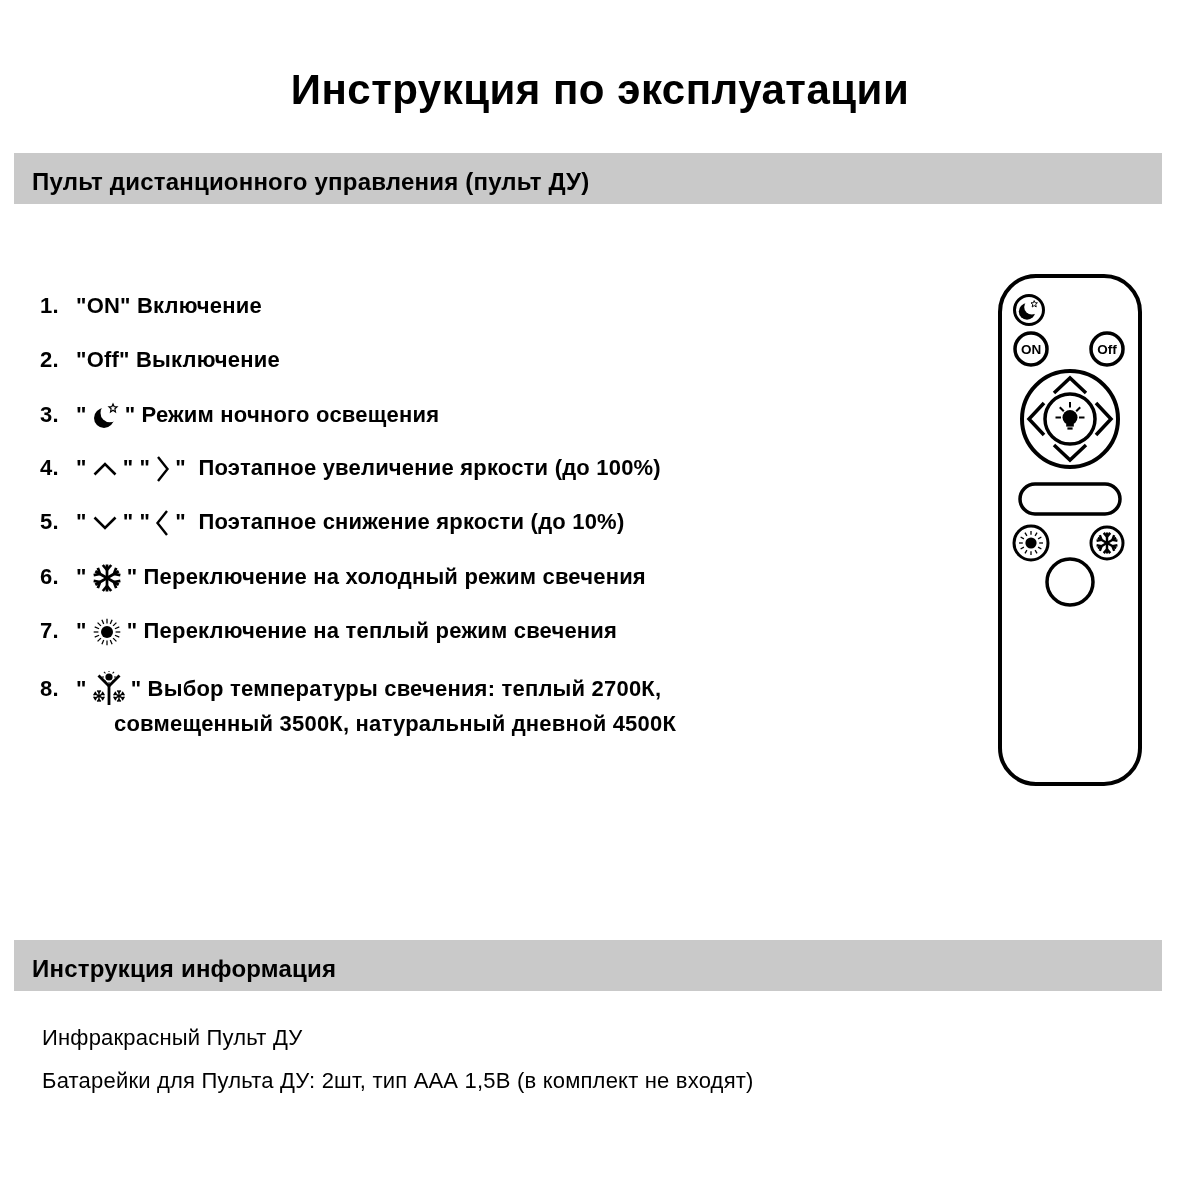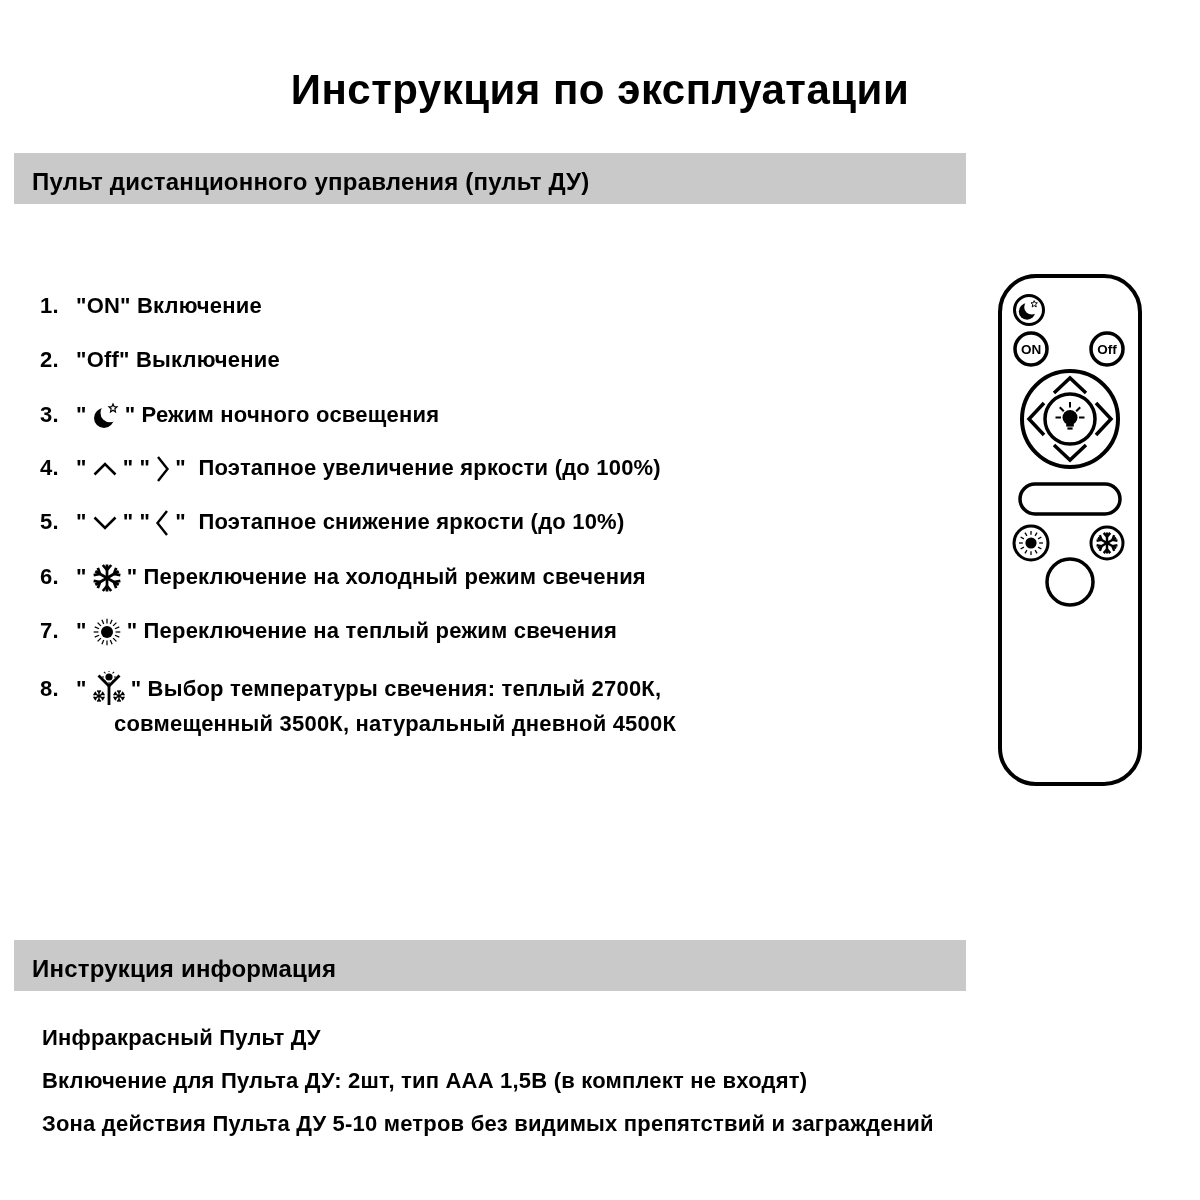--- a/index.html
+++ b/index.html
@@ -5,42 +5,42 @@
   html,body{margin:0;padding:0;}
   body{
     width:1200px;height:1200px;position:relative;background:#fff;color:#000;
     font-family:"Liberation Sans",sans-serif;overflow:hidden;
   }
   .title{
     position:absolute;top:66px;left:0;width:100%;text-align:center;
     font-size:42px;font-weight:bold;margin:0;letter-spacing:.5px;
   }
   .bar{
-    position:absolute;left:14px;width:952px;height:51px;
+    position:absolute;left:14px;width:1148px;height:51px;
     background:var(--bar,#c9c9c9);
     display:flex;align-items:center;box-sizing:border-box;padding:6px 0 0 18px;
     font-size:24px;font-weight:bold;letter-spacing:.2px;
   }
   .bar1{top:153px}
   .bar2{top:940px}
   .list{position:absolute;left:40px;top:293px}
   .item{
     height:26px;line-height:26px;margin-bottom:28px;
     font-size:22px;font-weight:bold;white-space:nowrap;letter-spacing:.2px;
   }
   .item.two-line{height:62px;line-height:30px;margin-bottom:0}
   .item .num{display:inline-block;width:36px}
   .seg-icon{display:inline-block;margin:0 5px;vertical-align:middle;line-height:0}
   .indent8{display:inline-block;width:74px}
   .remote{position:absolute;left:993px;top:272px;width:155px;height:520px}
   .rc-txt{
     font-family:"Liberation Sans",sans-serif;font-weight:bold;font-size:13.5px;
     text-anchor:middle;fill:#000;
   }
-  .tech{position:absolute;left:42px;top:1026px;font-size:22px;font-weight:bold}
+  .tech{position:absolute;left:42px;top:1026px;font-size:22px;font-weight:normal}
   .tech .tline{margin-bottom:19px;line-height:24px;white-space:nowrap;letter-spacing:.2px}
 </style>
 </head>
 <body>
 
 <div>
 
   <h1 class="title">Инструкция по эксплуатации</h1>
 
   <div class="bar bar1">
@@ -304,17 +304,16 @@
 
     <circle cx="77" cy="310" r="23" fill="#fff" stroke="#000" stroke-width="3.5"></circle>
   </svg>
 
   <div class="bar bar2">
     <span>Инструкция информация</span>
   </div>
 
   <div class="tech" id="tech-lines">
       <div class="tline">Инфракрасный Пульт ДУ</div>
-      <div class="tline">Включение для Пульта ДУ: 2шт, тип ААА 1,5В (в комплект не входят)</div>
-      <div class="tline">Зона действия Пульта ДУ 5-10 метров без видимых препятствий и заграждений</div>
+      <div class="tline">Батарейки для Пульта ДУ: 2шт, тип ААА 1,5В (в комплект не входят)</div>
     </div>
 
 </div>
 
 </body></html>

